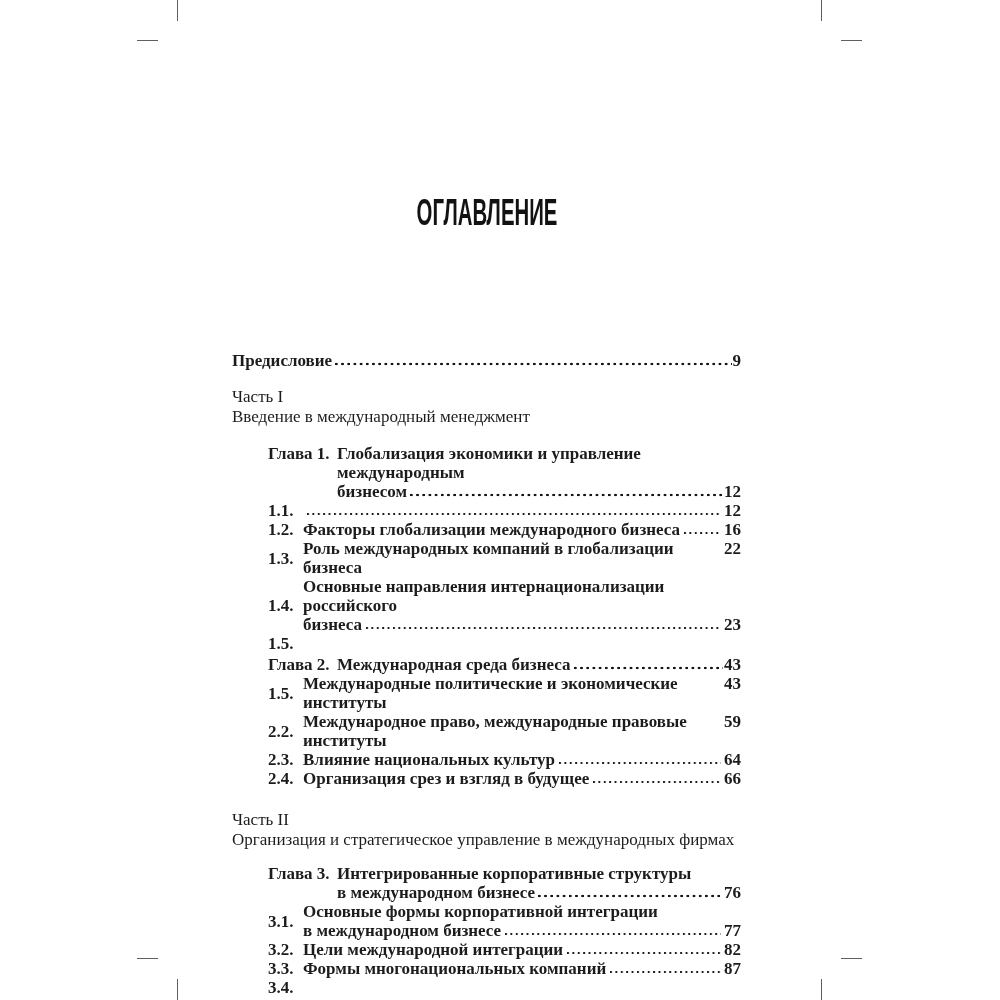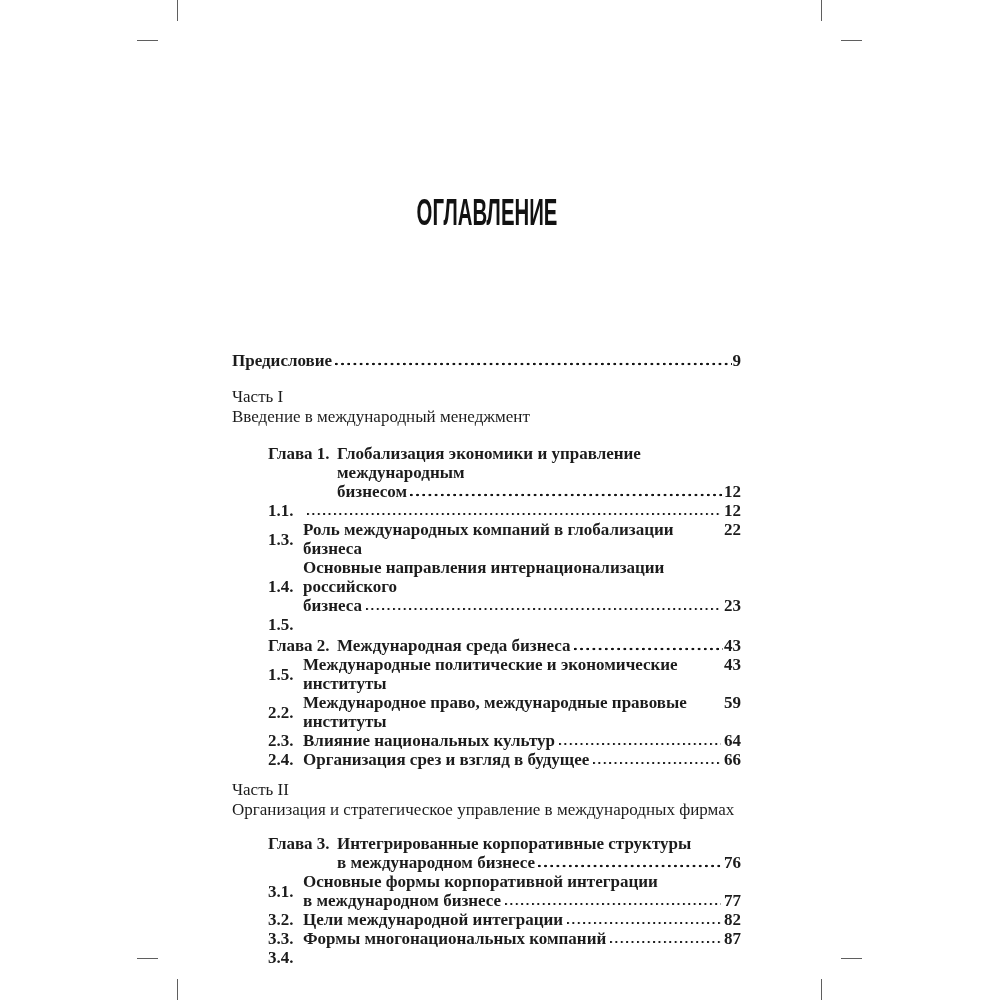--- a/index.html
+++ b/index.html
@@ -66,21 +66,21 @@
   .ch-label{flex:0 0 69px;}
   .ch-body{flex:1 1 auto;min-width:0;}
   
   .sub{display:flex;font-weight:700;padding-left:36px;align-items:center;}
   .sub-num{flex:0 0 35px;}
   .sub-body{flex:1 1 auto;min-width:0;}
   
   .mt-part1{margin-top:17px;}
   .mt-ch1{margin-top:17px;}
   .mt-ch2{margin-top:2px;}
-  .mt-part2{margin-top:11px;}
+  .mt-part2{margin-top:22px;}
   .mt-ch3{margin-top:14px;}
 </style>
 </head>
 <body>
 
 <div class="crop v" style="left:177px;top:0;"></div>
 <div class="crop v" style="left:821px;top:0;"></div>
 <div class="crop h" style="left:137px;top:40px;"></div>
 <div class="crop h" style="left:841px;top:40px;"></div>
 <div class="crop h" style="left:137px;top:958px;"></div>
@@ -118,20 +118,28 @@
   </div>
 
   <div class="sub">
     <span class="sub-num">1.1.</span>
     <div class="sub-body dotline">
       <span class="leader"></span>
       <span class="pg">12</span>
     </div>
   </div>
 
+  <div class="sub">
+    <span class="sub-num">1.2.</span>
+    <div class="sub-body dotline">
+      <span>Факторы глобализации международного бизнеса</span>
+      <span class="leader"></span>
+      <span class="pg">16</span>
+    </div>
+  </div>
 
   <div class="sub">
     <span class="sub-num">1.3.</span>
     <div class="sub-body dotline">
       <span>Роль международных компаний в глобализации бизнеса</span>
       <span class="leader"></span>
       <span class="pg">22</span>
     </div>
   </div>
 

